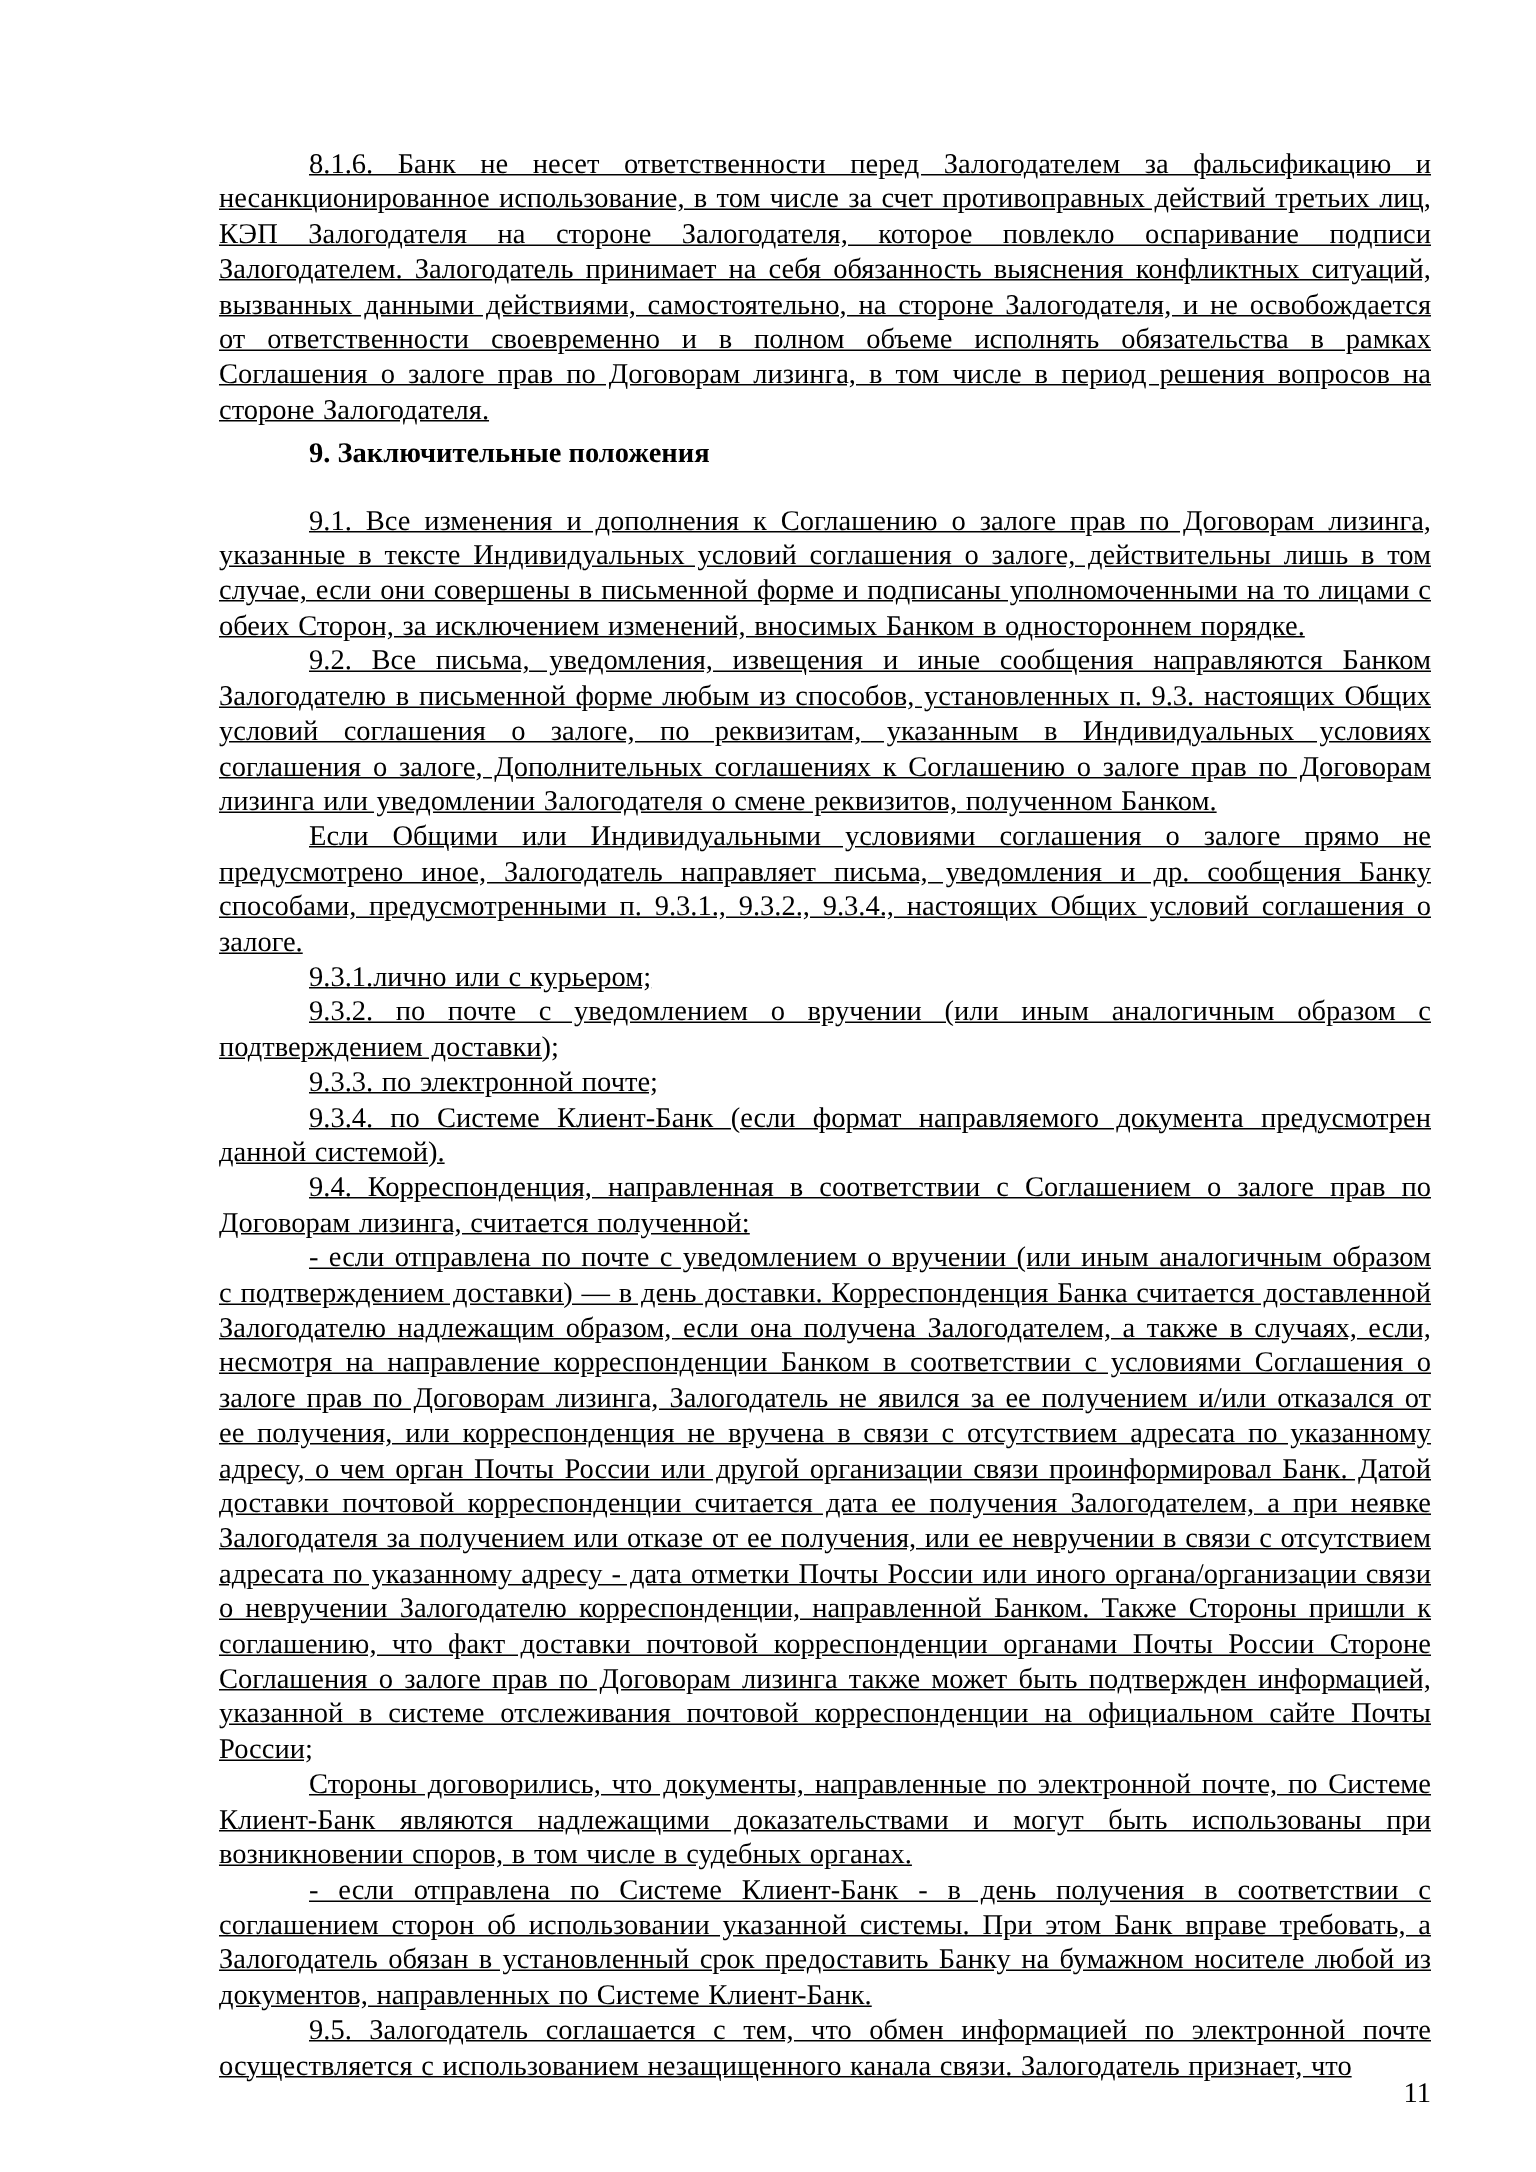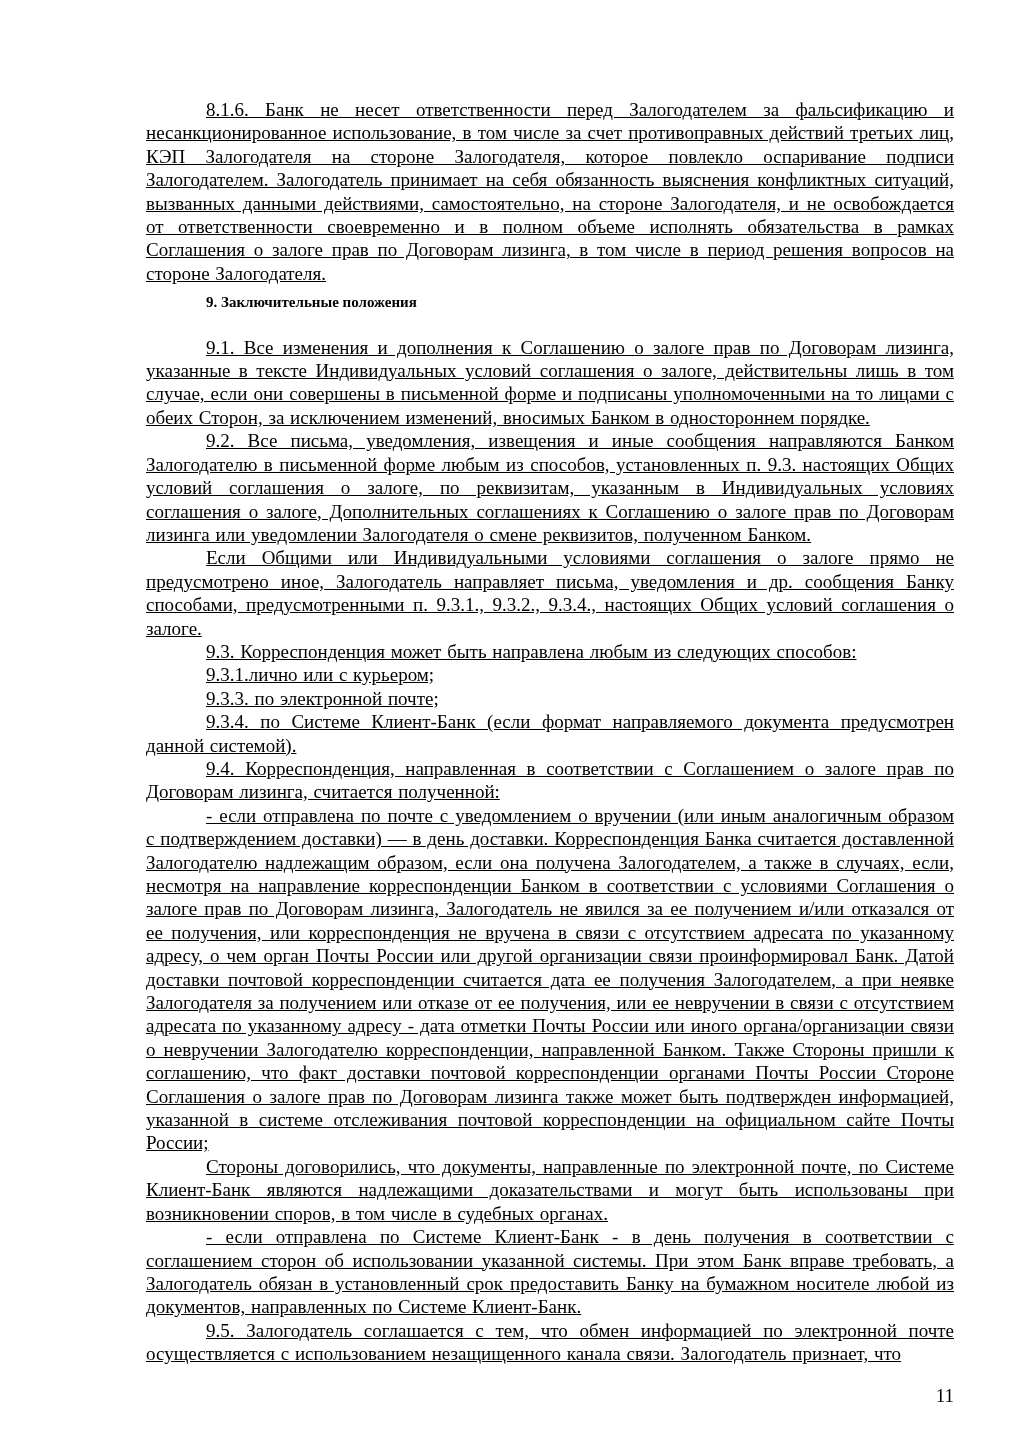--- a/index.html
+++ b/index.html
@@ -33,21 +33,21 @@
   .para {
     margin: 0;
     text-indent: 60px;
     word-spacing: 1px;
     text-decoration: underline;
   }
   .heading {
     margin: 6px 0 21px 0;
     text-indent: 60px;
     font-weight: bold;
-    font-size: 15px;
+    font-size: 19px;
   }
   .page-number {
     position: absolute;
     top: 1341px;
     left: 146px;
     width: 808px;
     text-align: right;
     font-size: 19px;
     line-height: 23.4px;
     margin-top: 43px;
@@ -56,22 +56,22 @@
 </head>
 <body>
 
 <div class="page">
   <div class="content">
     <p class="para">8.1.6. Банк не несет ответственности перед Залогодателем за фальсификацию и несанкционированное использование, в том числе за счет противоправных действий третьих лиц, КЭП Залогодателя на стороне Залогодателя, которое повлекло оспаривание подписи Залогодателем. Залогодатель принимает на себя обязанность выяснения конфликтных ситуаций, вызванных данными действиями, самостоятельно, на стороне Залогодателя, и не освобождается от ответственности своевременно и в полном объеме исполнять обязательства в рамках Соглашения о залоге прав по Договорам лизинга, в том числе в период решения вопросов на стороне Залогодателя.</p>
     <p class="heading">9. Заключительные положения</p>
     <p class="para">9.1. Все изменения и дополнения к Соглашению о залоге прав по Договорам лизинга, указанные в тексте Индивидуальных условий соглашения о залоге, действительны лишь в том случае, если они совершены в письменной форме и подписаны уполномоченными на то лицами с обеих Сторон, за исключением изменений, вносимых Банком в одностороннем порядке.</p>
     <p class="para">9.2. Все письма, уведомления, извещения и иные сообщения направляются Банком Залогодателю в письменной форме любым из способов, установленных п. 9.3. настоящих Общих условий соглашения о залоге, по реквизитам, указанным в Индивидуальных условиях соглашения о залоге, Дополнительных соглашениях к Соглашению о залоге прав по Договорам лизинга или уведомлении Залогодателя о смене реквизитов, полученном Банком.</p>
     <p class="para">Если Общими или Индивидуальными условиями соглашения о залоге прямо не предусмотрено иное, Залогодатель направляет письма, уведомления и др. сообщения Банку способами, предусмотренными п. 9.3.1., 9.3.2., 9.3.4., настоящих Общих условий соглашения о залоге.</p>
-    <p class="para">9.3. Корреспонденция может быть направлена любым из следующих способов:</p>
     <p class="para">9.3.1.лично или с курьером;</p>
+    <p class="para">9.3.2. по почте с уведомлением о вручении (или иным аналогичным образом с подтверждением доставки);</p>
     <p class="para">9.3.3. по электронной почте;</p>
     <p class="para">9.3.4. по Системе Клиент-Банк (если формат направляемого документа предусмотрен данной системой).</p>
     <p class="para">9.4. Корреспонденция, направленная в соответствии с Соглашением о залоге прав по Договорам лизинга, считается полученной:</p>
     <p class="para">- если отправлена по почте с уведомлением о вручении (или иным аналогичным образом с подтверждением доставки) — в день доставки. Корреспонденция Банка считается доставленной Залогодателю надлежащим образом, если она получена Залогодателем, а также в случаях, если, несмотря на направление корреспонденции Банком в соответствии с условиями Соглашения о залоге прав по Договорам лизинга, Залогодатель не явился за ее получением и/или отказался от ее получения, или корреспонденция не вручена в связи с отсутствием адресата по указанному адресу, о чем орган Почты России или другой организации связи проинформировал Банк. Датой доставки почтовой корреспонденции считается дата ее получения Залогодателем, а при неявке Залогодателя за получением или отказе от ее получения, или ее невручении в связи с отсутствием адресата по указанному адресу - дата отметки Почты России или иного органа/организации связи о невручении Залогодателю корреспонденции, направленной Банком. Также Стороны пришли к соглашению, что факт доставки почтовой корреспонденции органами Почты России Стороне Соглашения о залоге прав по Договорам лизинга также может быть подтвержден информацией, указанной в системе отслеживания почтовой корреспонденции на официальном сайте Почты России;</p>
     <p class="para">Стороны договорились, что документы, направленные по электронной почте, по Системе Клиент-Банк являются надлежащими доказательствами и могут быть использованы при возникновении споров, в том числе в судебных органах.</p>
     <p class="para">- если отправлена по Системе Клиент-Банк - в день получения в соответствии с соглашением сторон об использовании указанной системы. При этом Банк вправе требовать, а Залогодатель обязан в установленный срок предоставить Банку на бумажном носителе любой из документов, направленных по Системе Клиент-Банк.</p>
     <p class="para">9.5. Залогодатель соглашается с тем, что обмен информацией по электронной почте осуществляется с использованием незащищенного канала связи. Залогодатель признает, что</p>
   </div>
   <div class="page-number">11</div>
 </div>

